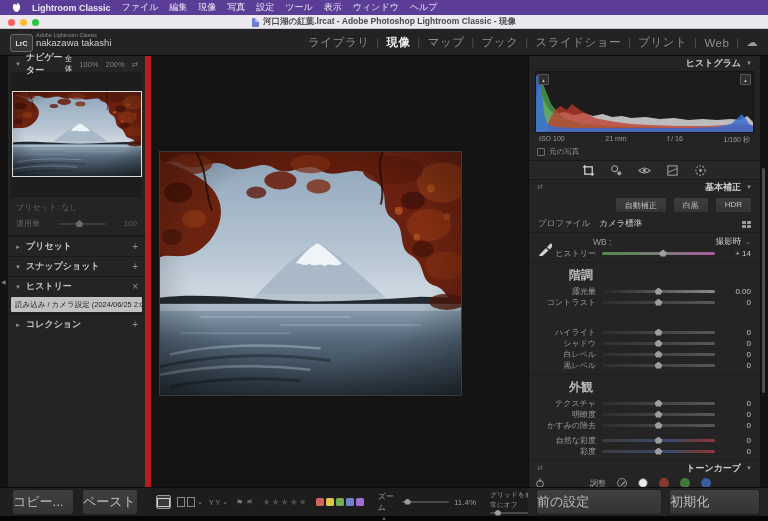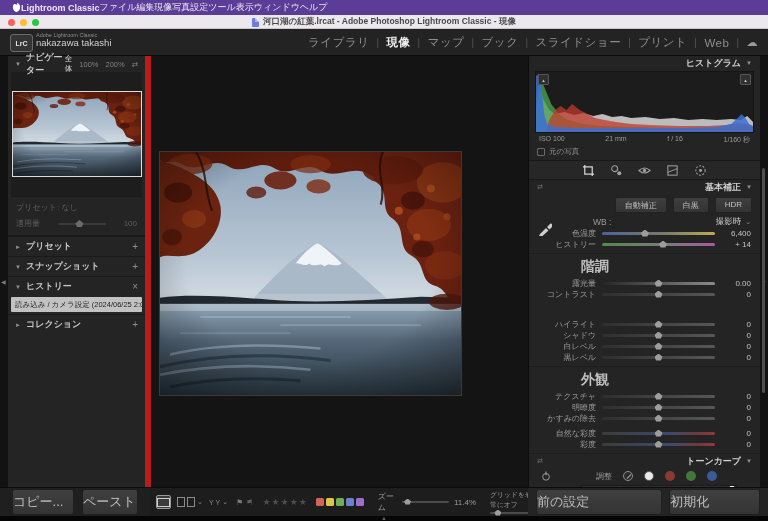--- a/index.html
+++ b/index.html
@@ -1,20 +1,20 @@
 <!DOCTYPE html>
 <html><head>
 <meta charset="utf-8">
 <style>
   html,body{margin:0;padding:0;background:#000;}
   #stage{position:relative;width:768px;height:521px;overflow:hidden;background:#101010;
          font-family:"Liberation Sans",sans-serif;-webkit-font-smoothing:antialiased;}
   
   .menubar{position:absolute;left:0;top:0;width:768px;height:15px;background:#5b3d97;
-           display:flex;align-items:center;padding-left:12px;box-sizing:border-box;
+           display:flex;align-items:center;gap:11px;padding-left:12px;box-sizing:border-box;
            color:#ece6f6;font-size:9px;white-space:nowrap;}
   .menubar .mb-item{cursor:default;}
   .menubar .mb-app{font-weight:700;}
   
   .titlebar{position:absolute;left:0;top:15px;width:768px;height:14px;background:#ebe8ee;
             border-bottom:1px solid #c9c6cd;box-sizing:border-box;}
   .tl{position:absolute;top:3.5px;width:7px;height:7px;border-radius:50%;}
   .tl.r{left:8px;background:#ff5f57;} .tl.y{left:20px;background:#febc2e;} .tl.g{left:32px;background:#28c840;}
   .title-text{position:absolute;left:0;right:0;top:0;height:14px;display:flex;align-items:center;justify-content:center;
               gap:4px;font-size:8.5px;font-weight:700;color:#4a4a4a;}
@@ -87,24 +87,24 @@
   .profile-row{display:flex;align-items:center;gap:9px;padding:3px 9px 2px;font-size:8.5px;border-bottom:1px solid #1d1d1d;margin-bottom:2px;}
   .profile-row .lab{color:#9a9a9a;} .profile-row .val{color:#d2d2d2;}
   .grid-icon{margin-left:auto;display:grid;grid-template-columns:4px 4px;grid-gap:1px;}
   .grid-icon i{width:4px;height:3px;background:#9a9a9a;border-radius:.5px;}
   .wb-block{position:relative;padding:1px 0 3px;border-bottom:1px solid #1d1d1d;}
   .dropper{position:absolute;left:9px;top:3px;}
   .wb-row{display:flex;align-items:center;padding:0 9px 0 64px;height:12px;font-size:8.5px;}
   .wb-row .lab{color:#9a9a9a;}
   .wb-row .val{margin-left:auto;color:#d2d2d2;display:flex;gap:4px;align-items:center;}
   .chev{color:#8f8f8f;font-size:7px;}
-  .sub-head{font-size:14px;color:#bdbdbd;font-weight:700;margin:4px 0 2px 52px;}
+  .sub-head{font-size:12px;color:#bdbdbd;font-weight:700;margin:4px 0 2px 40px;}
   .group-line{border-top:1px solid #1d1d1d;margin:3px 0 0;}
   
-  .tc-controls{display:flex;align-items:center;gap:11px;padding:1px 12px;height:14px;}
+  .tc-controls{display:flex;align-items:center;gap:11px;padding:1px 6px;height:14px;}
   .tc-adjust{color:#9a9a9a;font-size:8px;margin-left:34px;}
   .cdot{width:10px;height:10px;border-radius:50%;box-sizing:border-box;}
   .cdot.pencil{border:1px solid #8f8f8f;position:relative;background:#2c2c2c;}
   .cdot.pencil:after{content:"";position:absolute;left:2px;top:4px;width:6px;height:1px;background:#9f9f9f;transform:rotate(-45deg);}
   .cdot.all{background:#e9e9e9;border:1px solid #555;}
   .cdot.r{background:#8a3a32;} .cdot.g{background:#3f7a38;} .cdot.b{background:#3a5a9a;}
   .curve-wrap{margin:1px 0 0 52px;width:154px;height:64px;background:#2f2f2f;border:1px solid #1b1b1b;}
   
   .bot-left{position:absolute;left:0;top:487px;width:150px;height:29px;background:#1f1f1f;border-top:1px solid #0c0c0c;
             display:flex;align-items:center;justify-content:center;gap:8px;box-sizing:border-box;}
@@ -373,37 +373,40 @@
     <div class="rp-head">
       <span class="switch">⇄</span>
       <span>基本補正</span>
       <span class="caret">▼</span>
     </div>
     <div class="auto-row">
       <span class="mini-btn">自動補正</span>
       <span class="mini-btn">白黒</span>
       <span class="mini-btn">HDR</span>
     </div>
+    <div class="profile-row">
+      <span class="lab">プロファイル</span>
+      <span class="val">カメラ標準</span>
+      <span class="grid-icon">
+          <i></i>
+          <i></i>
+          <i></i>
+          <i></i>
+        </span>
+    </div>
     <div class="wb-block">
       <svg class="dropper" width="14" height="18" viewBox="0 0 14 18">
         <path d="M2,16 L8,10 L10.5,12.5 L4.5,18 L1,18 Z M9,9 L11.5,6.5 a1.8,1.8 0 1 1 2.5,2.5 L11.5,11.5 Z" fill="#cfcfcf"></path>
       </svg>
       <div class="wb-row">
         <span class="lab">WB :</span>
         <span class="val">
           <span>撮影時</span>
           <span class="chev">⌄</span>
         </span>
-      </div>
-      <div class="srow">
-        <span class="slabel">色温度</span>
-        <span class="strack track-temp">
-            <span class="sthumb" style="left:38%"></span>
-          </span>
-        <span class="sval">6,400</span>
       </div>
       <div class="srow">
         <span class="slabel">ヒストリー</span>
         <span class="strack track-tint">
             <span class="sthumb" style="left:54%"></span>
           </span>
         <span class="sval">+ 14</span>
       </div>
     </div>
 

